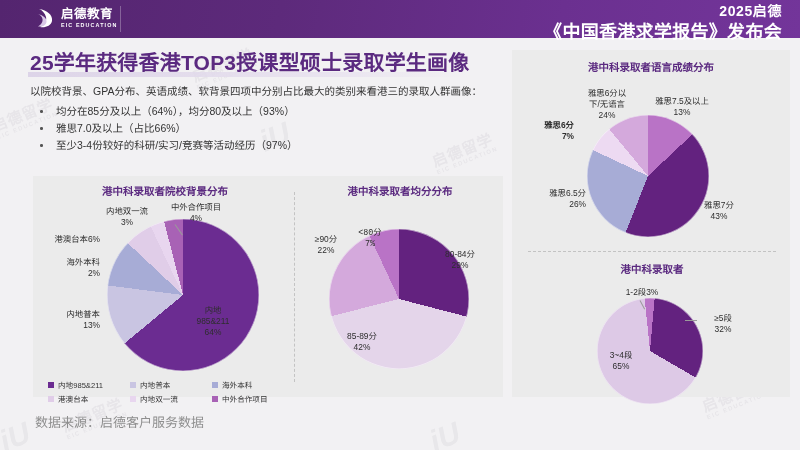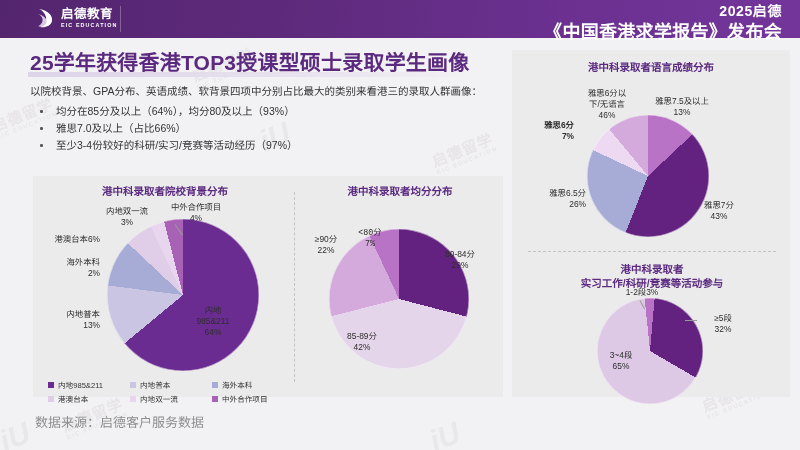--- a/index.html
+++ b/index.html
@@ -259,26 +259,25 @@
   <div>雅思6.5分</div>
   <div>26%</div>
 </div>
 <div class="lbl r" style="left:520px;top:120px;width:54px;font-weight:bold;">
   <div>雅思6分</div>
   <div>7%</div>
 </div>
 <div class="lbl c" style="left:576px;top:88px;width:62px;">
   <div>雅思6分以</div>
   <div>下/无语言</div>
-  <div>46%</div>
+  <div>24%</div>
 </div>
 
 <div class="chart-title" style="left:530px;top:262px;width:244px;">
   <div>港中科录取者</div>
-  <div>实习工作/科研/竞赛等活动参与</div>
 </div>
 <div class="pie" id="pie4" style="left: 597px; top: 298px; width: 106px; height: 106px; background: conic-gradient(from 5deg, rgb(99, 34, 127) 0deg, rgb(99, 34, 127) 115.2deg, rgb(221, 201, 230) 115.2deg, rgb(221, 201, 230) 349.2deg, rgb(185, 115, 198) 349.2deg, rgb(185, 115, 198) 360deg); box-shadow: rgba(255, 255, 255, 0.55) 0px 0px 0px 0.6px inset;"></div>
 
 <div class="lbl l" style="left:698px;top:313px;width:50px;">
   <div>≥5段</div>
   <div>32%</div>
 </div>
 <div class="lbl c" style="left:597px;top:350px;width:48px;">
   <div>3~4段</div>
   <div>65%</div>

